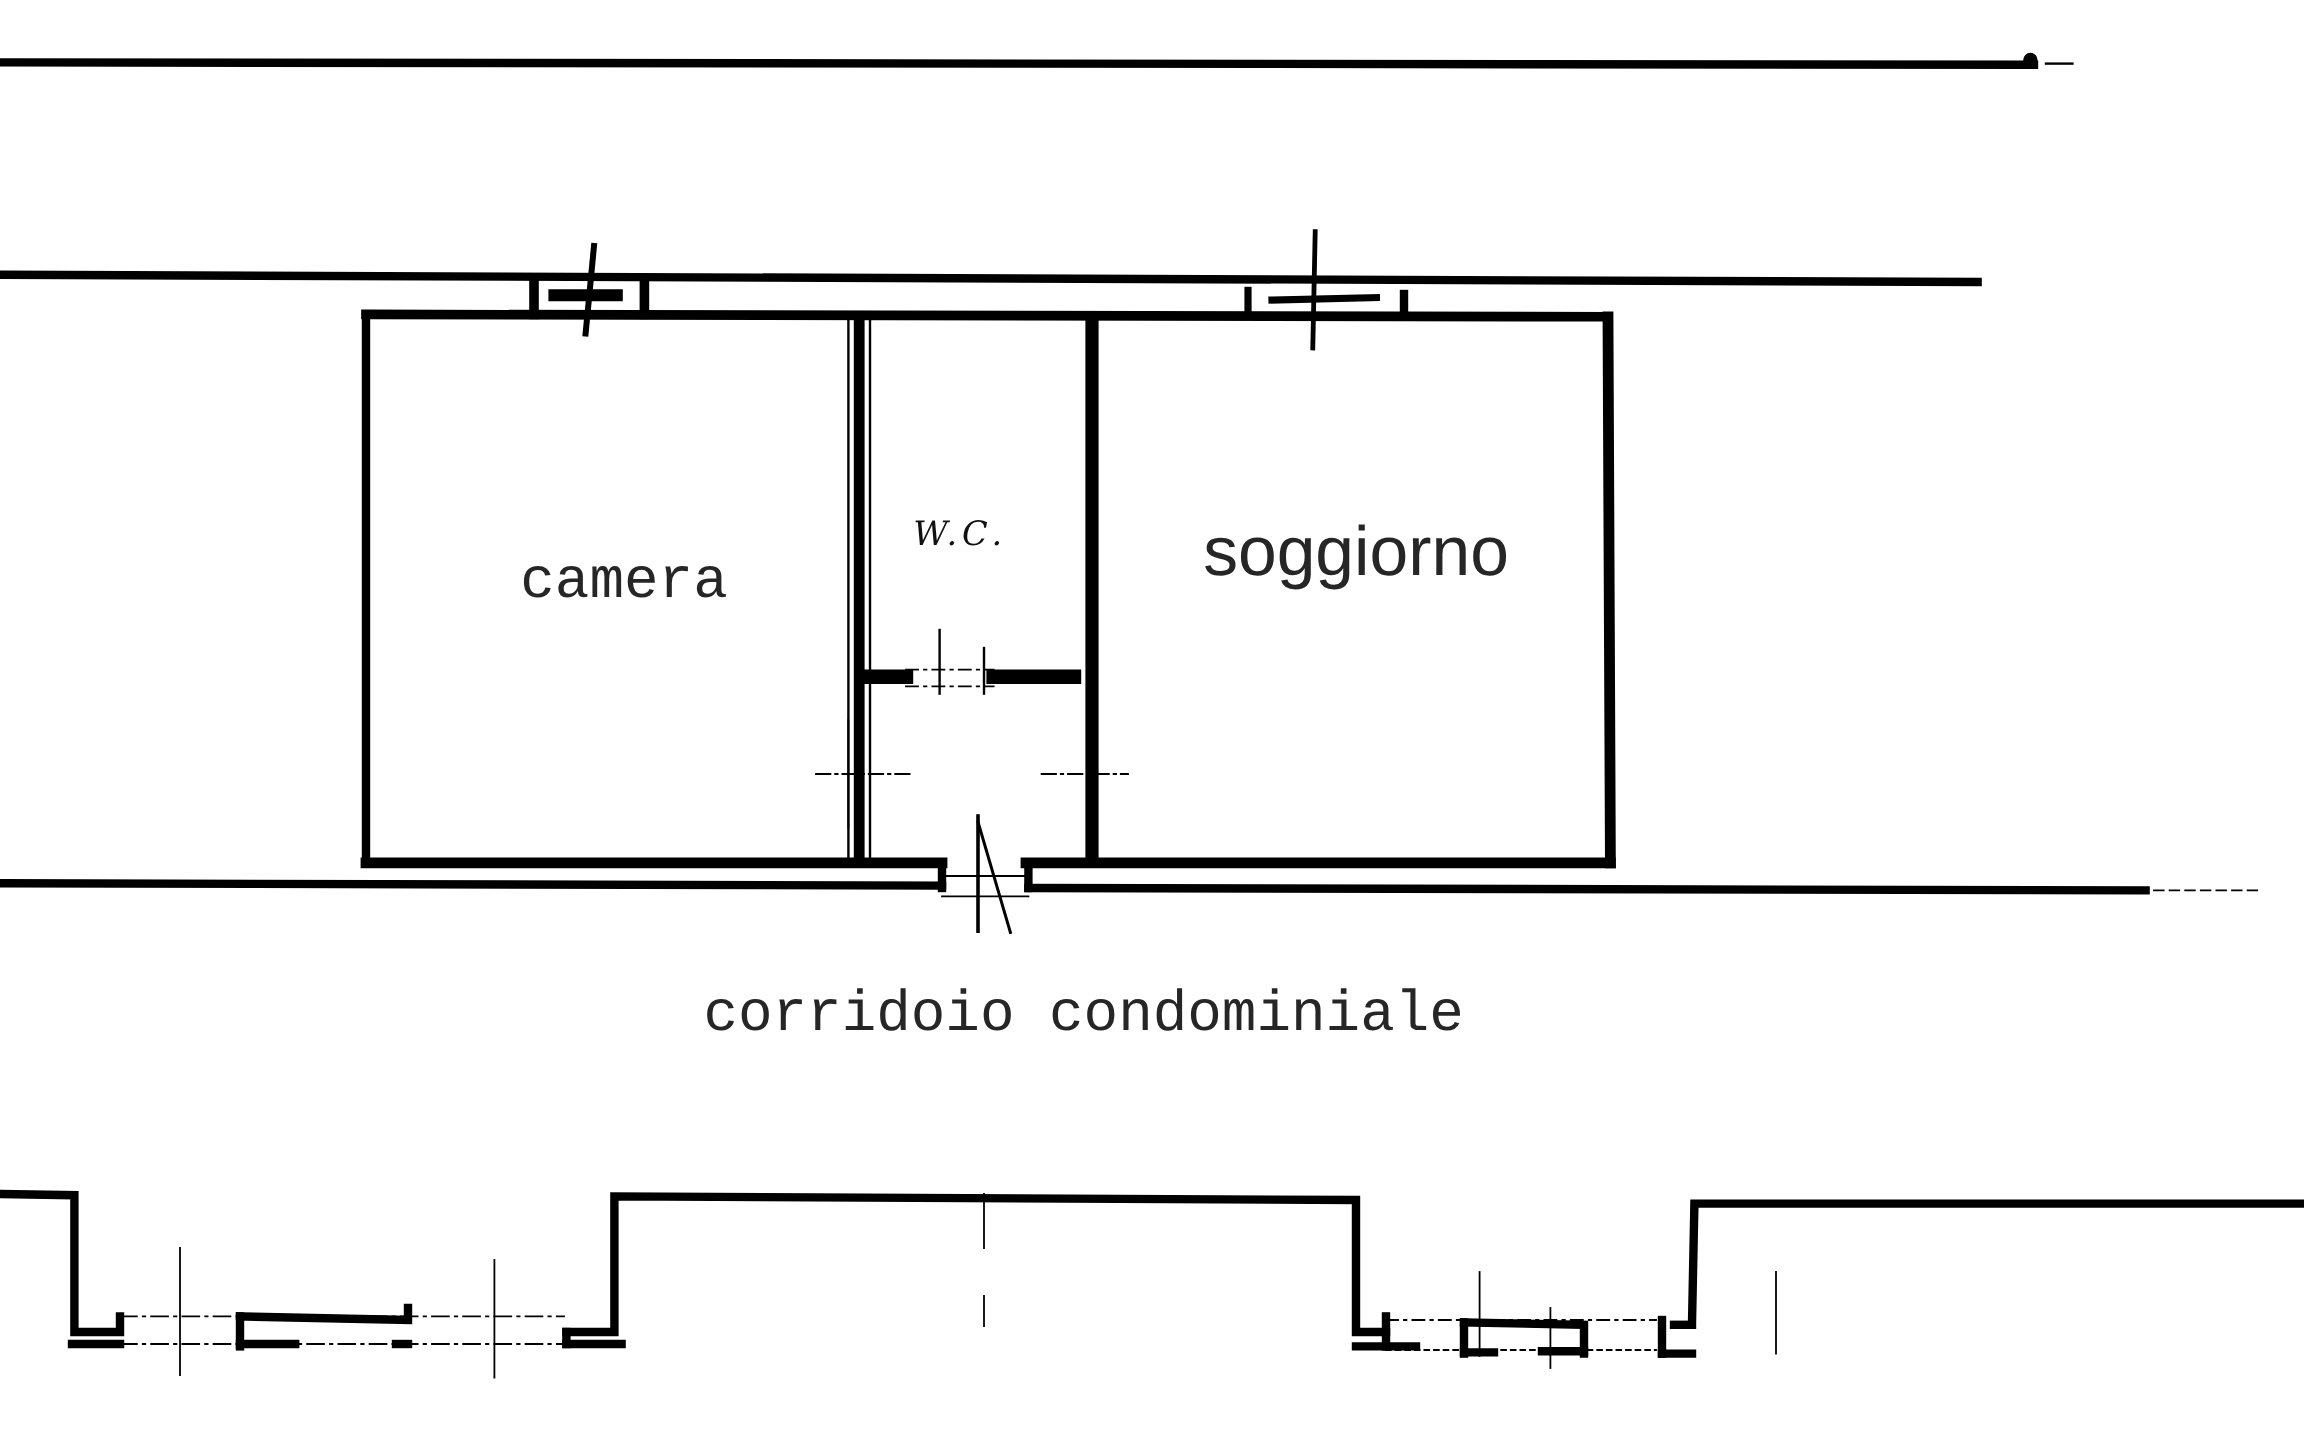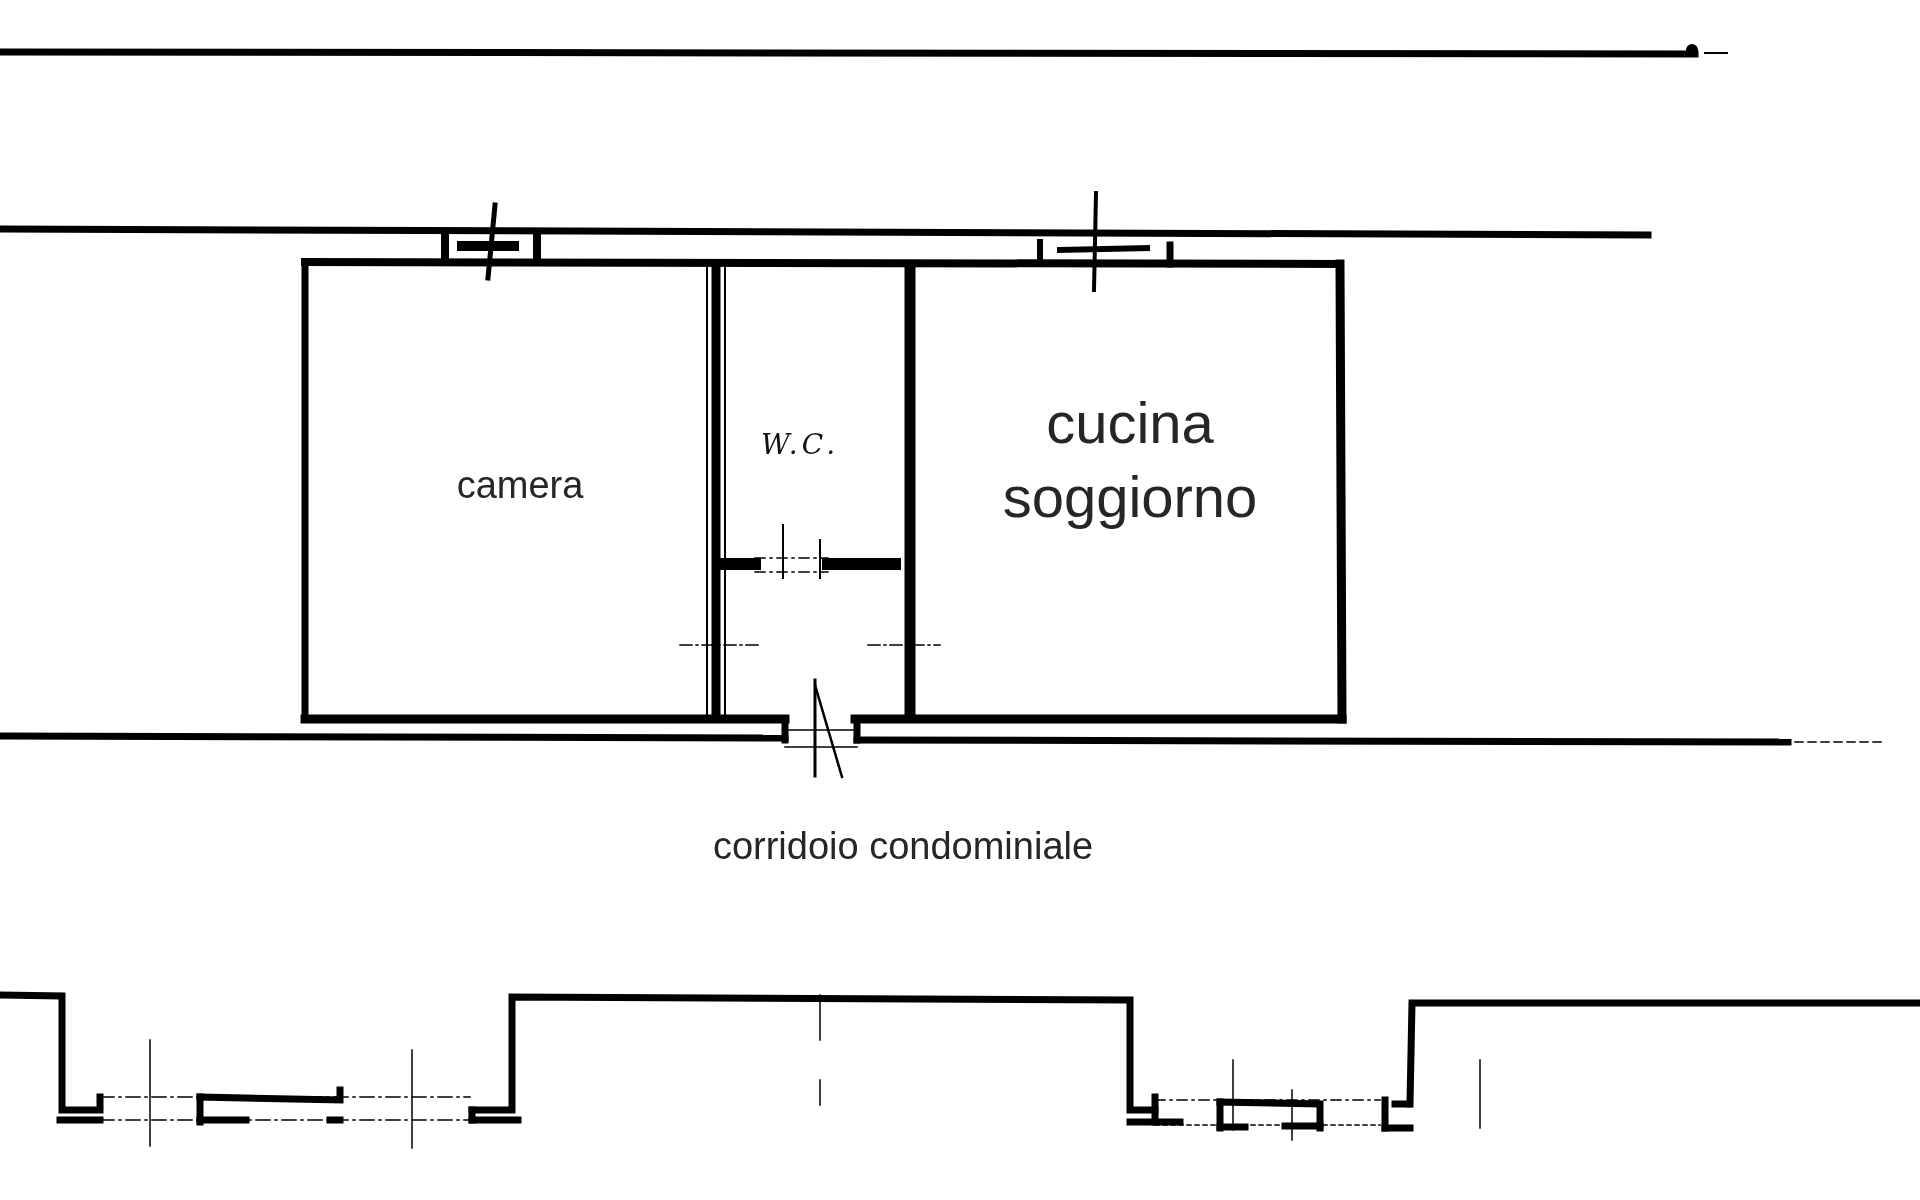--- a/index.html
+++ b/index.html
@@ -7,21 +7,21 @@
     #plan { position: absolute; left: 0; top: 0; width: 1920px; height: 1200px; }
     .label {
       position: absolute;
       font-family: "Liberation Sans", "DejaVu Sans", sans-serif;
       color: #262626;
       white-space: nowrap;
       transform: translate(-50%, -50%);
       line-height: 1.2;
       text-align: center;
     }
-    .room-label { font-size: 38px; }
+    .room-label { font-size: 48px; font-family: Liberation Mono, monospace; }
     .room-label-2 { font-size: 58px; line-height: 74px; }
     .hand-label {
       font-family: "DejaVu Serif", serif;
       font-style: italic;
       font-size: 28px;
       color: #111;
       letter-spacing: 4px;
     }
   </style>
 </head>
@@ -129,17 +129,16 @@
       <line x1="1480" y1="1060" x2="1480" y2="1128"></line>
     </g>
   </g>
 </svg>
 
 <div class="label room-label" style="left:520px; top:486px;">camera</div>
 
 <div class="label hand-label" style="left:800px; top:445px;">W.C.</div>
 
 <div class="label room-label-2" style="left:1130px; top:460px;">
-  <div>cucina</div>
   <div>soggiorno</div>
 </div>
 
 <div class="label room-label" style="left:862px; top:847px;margin-left:41px;">corridoio condominiale</div>
 
 </body></html>

